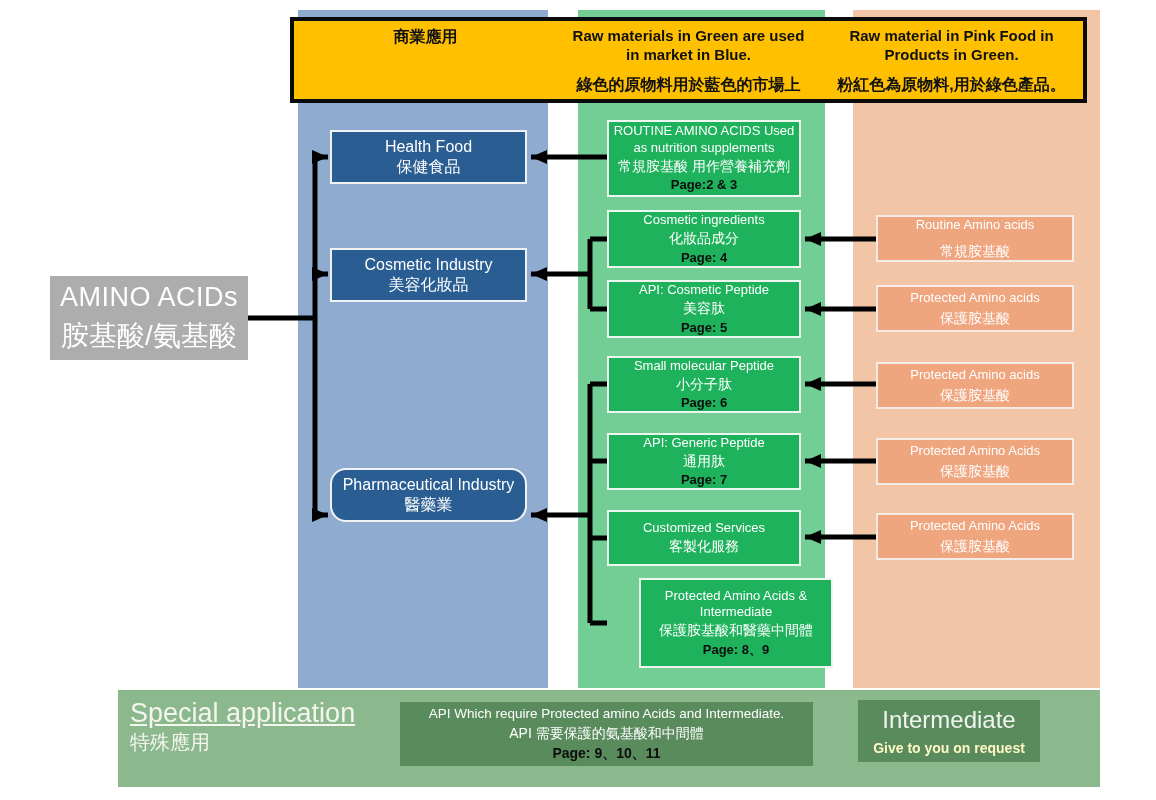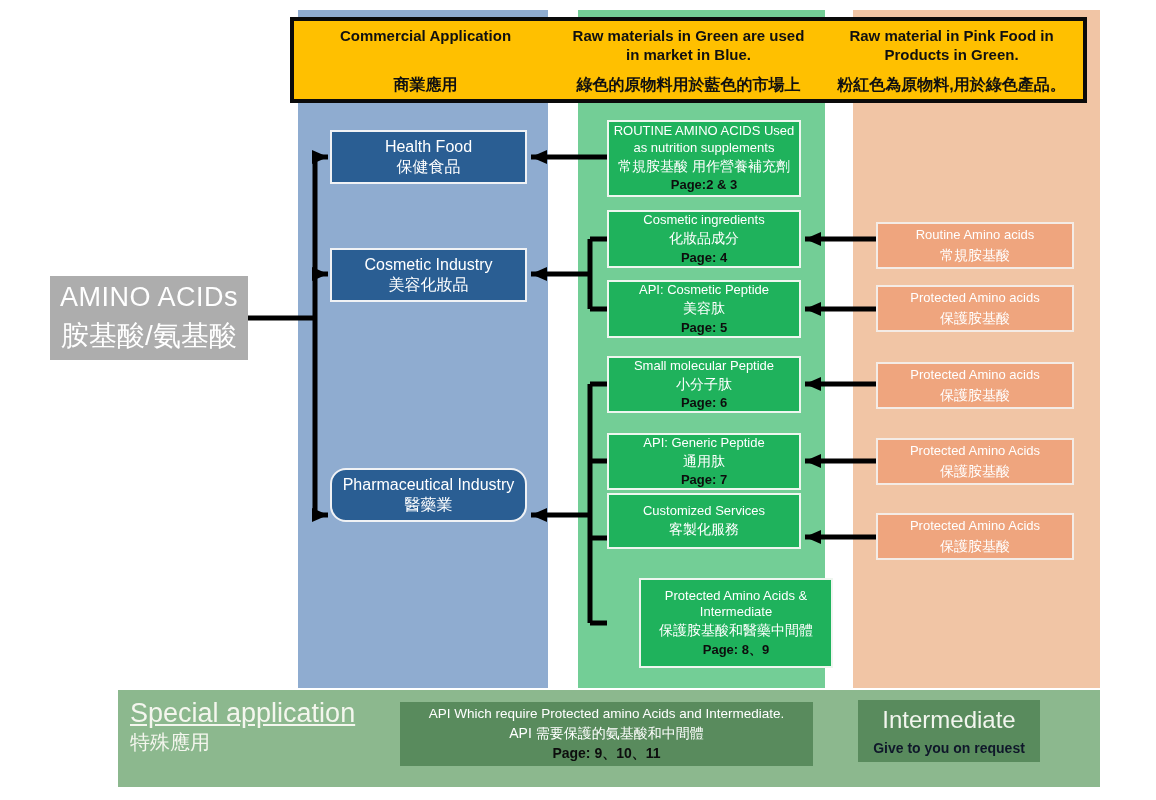--- a/index.html
+++ b/index.html
@@ -77,21 +77,21 @@
     background:var(--bottom_box,#598B5D);
     display:flex;flex-direction:column;justify-content:center;align-items:center;
     text-align:center;color:#ffffff;line-height:1.35;
   }
   .api-box{left:400px;top:702px;width:413px;height:64px;gap:1px;}
   .api-en{font-size:13.5px;}
   .api-zh{font-size:14px;}
   .api-page{color:#0d0d0d;font-size:14px;font-weight:bold;}
   .intermediate-box{left:858px;top:700px;width:182px;height:62px;gap:3px;}
   .intermediate-title{font-size:24px;color:#f2f5ee;}
-  .intermediate-sub{font-size:14px;font-weight:bold;color:#0f172a;}
+  .intermediate-sub{font-size:14px;font-weight:bold;color:#fef9c3;}
   svg.connectors{left:0;top:0;pointer-events:none;}
 </style>
 </head>
 <body>
 
 <div class="abs col-bg col-blue"></div>
 <div class="abs col-bg col-green"></div>
 <div class="abs col-bg col-pink"></div>
 
 <svg class="abs connectors" width="1156" height="800" viewBox="0 0 1156 800">
@@ -123,21 +123,20 @@
     <path d="M876 239 H805" marker-end="url(#ah)"></path>
     <path d="M876 309 H805" marker-end="url(#ah)"></path>
     <path d="M876 384 H805" marker-end="url(#ah)"></path>
     <path d="M876 461 H805" marker-end="url(#ah)"></path>
     <path d="M876 537 H805" marker-end="url(#ah)"></path>
   </g>
 </svg>
 
 <div class="abs banner">
   <div class="banner-cell">
-    <div class="banner-en">Commercial Application</div>
     <div class="banner-zh">商業應用</div>
   </div>
   <div class="banner-cell">
     <div class="banner-en">Raw materials in Green are used in market in Blue.</div>
     <div class="banner-zh">綠色的原物料用於藍色的市場上</div>
   </div>
   <div class="banner-cell">
     <div class="banner-en">Raw material in Pink Food in Products in Green.</div>
     <div class="banner-zh">粉紅色為原物料,用於綠色產品。</div>
   </div>
@@ -179,31 +178,31 @@
 <div class="abs node green-box" style="top:356px;height:57px;">
   <div class="green-en">Small molecular Peptide</div>
   <div class="green-zh">小分子肽</div>
   <div class="page-label">Page: 6</div>
 </div>
 <div class="abs node green-box" style="top:433px;height:57px;">
   <div class="green-en">API: Generic Peptide</div>
   <div class="green-zh">通用肽</div>
   <div class="page-label">Page: 7</div>
 </div>
-<div class="abs node green-box" style="top:493px;height:56px;">
+<div class="abs node green-box" style="top:510px;height:56px;">
   <div class="green-en">Customized Services</div>
   <div class="green-zh">客製化服務</div>
 </div>
 <div class="abs node green-box" style="top:578px;height:90px;margin-left:32px;">
   <div class="green-en">Protected Amino Acids &amp; Intermediate</div>
   <div class="green-zh">保護胺基酸和醫藥中間體</div>
   <div class="page-label">Page: 8、9</div>
 </div>
 
-<div class="abs node pink-box" style="top:222px;">
+<div class="abs node pink-box" style="top:215px;justify-content:space-between;">
   <div class="pink-en">Routine Amino acids</div>
   <div class="pink-zh">常規胺基酸</div>
 </div>
 <div class="abs node pink-box" style="top:285px;">
   <div class="pink-en">Protected Amino acids</div>
   <div class="pink-zh">保護胺基酸</div>
 </div>
 <div class="abs node pink-box" style="top:362px;">
   <div class="pink-en">Protected Amino acids</div>
   <div class="pink-zh">保護胺基酸</div>

